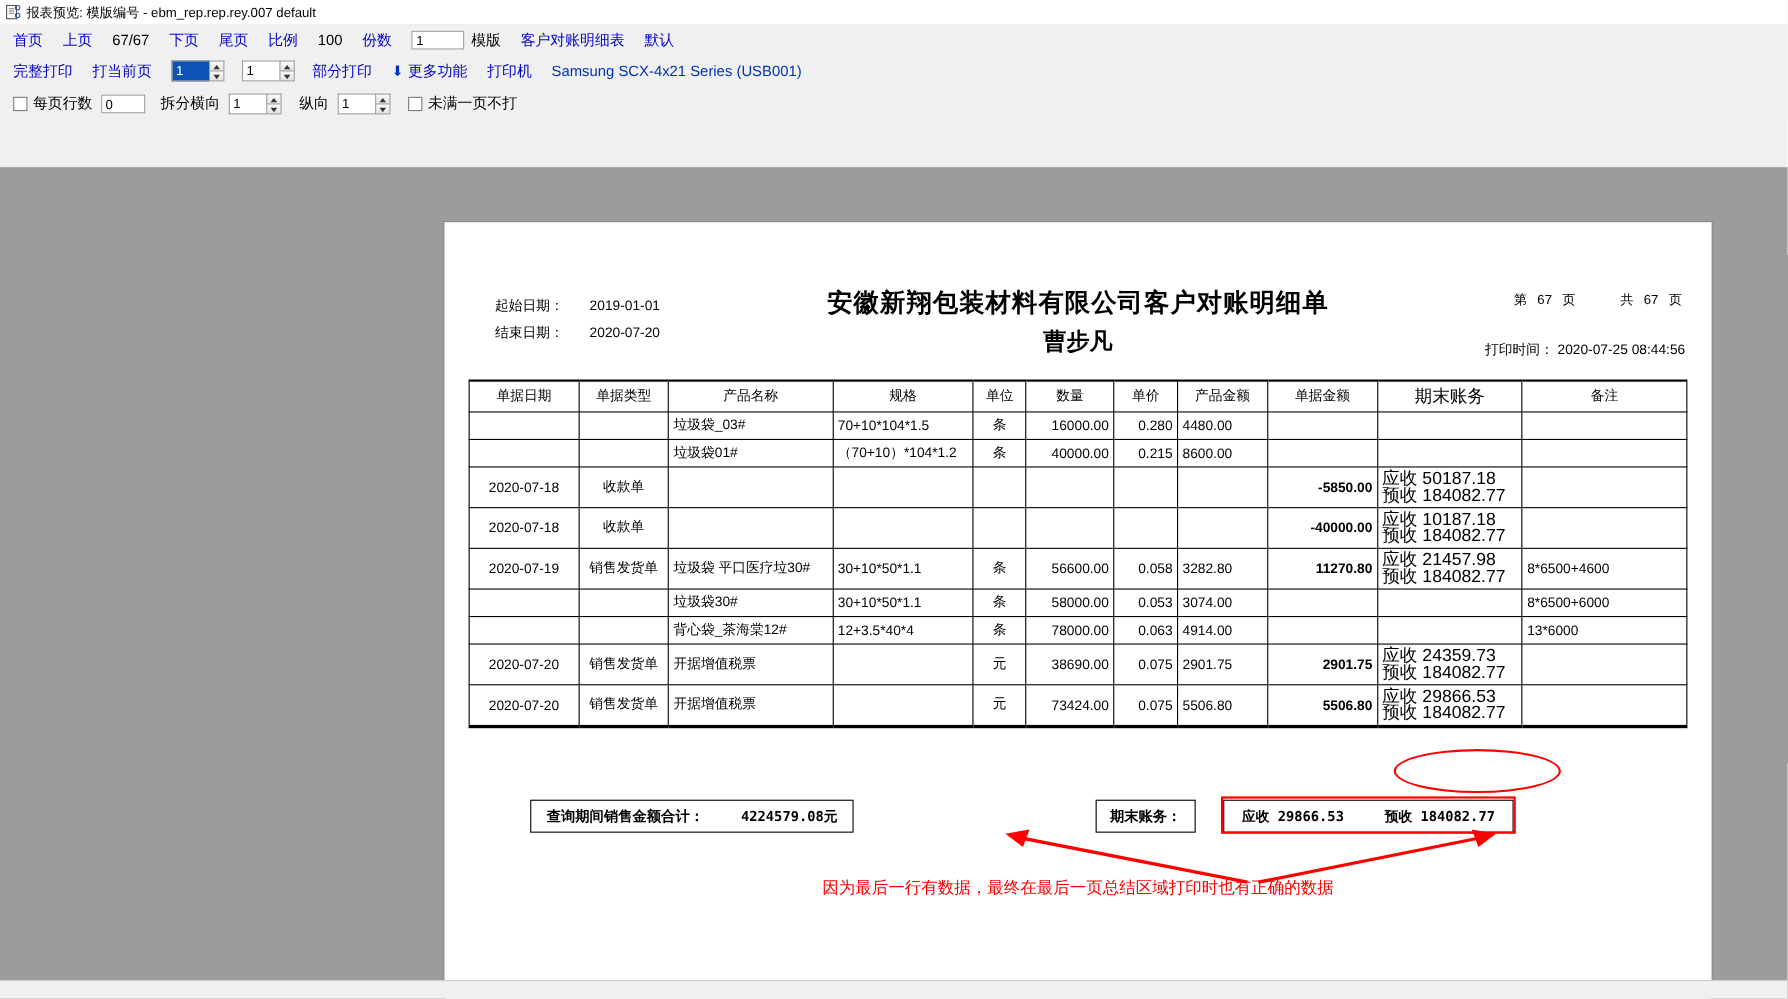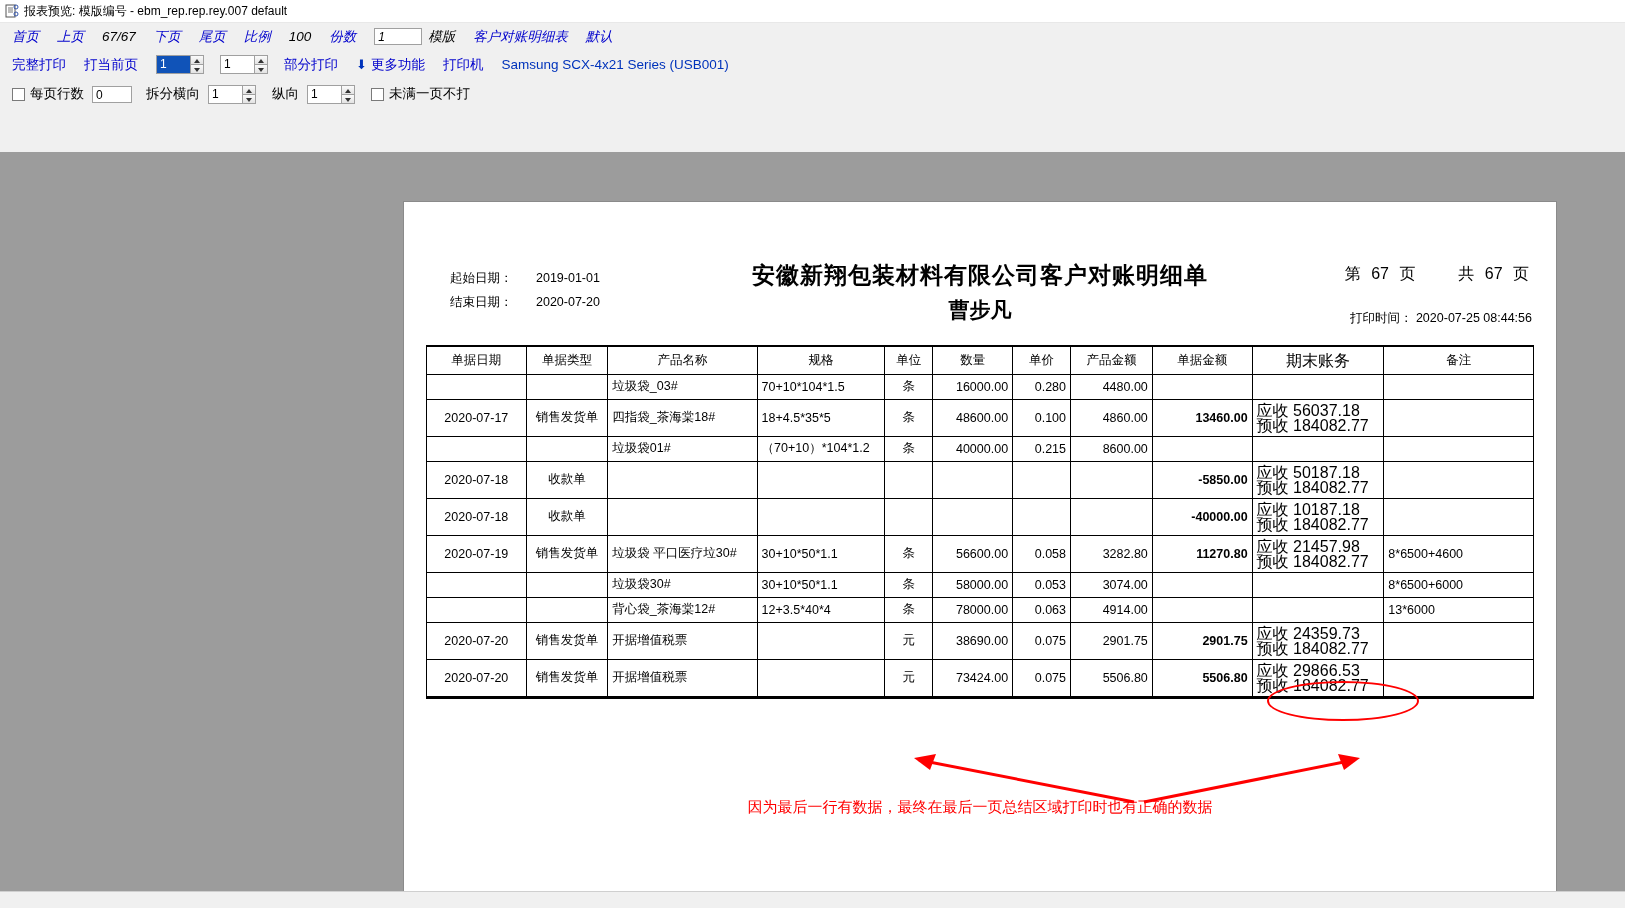--- a/index.html
+++ b/index.html
@@ -42,21 +42,21 @@
 
   
   .toolbar {
     background: #f0f0f0;
     display: flex;
     align-items: center;
     height: 28px;
     padding-left: 12px;
     font-size: 13.5px;
   }
-  .toolbar.row1 { height: 27px; font-style: italic; }
+  .toolbar.row1 { height: 27px; }
   .toolbar.row2 { height: 29px; }
   .toolbar.row3 { height: 30px; }
   .lnk {
     color: #0000cc;
     margin-right: 18px;
     white-space: nowrap;
     cursor: pointer;
   }
   .plain {
     color: #000;
@@ -217,21 +217,21 @@
     top: 64px;
     font-size: 12.5px;
     line-height: 24px;
   }
   .meta-left .ml-row { display: flex; }
   .meta-left .ml-label { width: 86px; }
   .meta-right-pages {
     position: absolute;
     right: 24px;
     top: 62px;
-    font-size: 16px;
+    font-size: 12px;
     white-space: nowrap;
   }
   .meta-right-pages span { margin: 0 3px; }
   .print-time {
     position: absolute;
     right: 24px;
     top: 108px;
     font-size: 12.5px;
     white-space: nowrap;
   }
@@ -257,21 +257,21 @@
   }
   table.rep thead tr th { border-top: 2px solid #000000; border-bottom: 1px solid #000;}
   table.rep tbody tr:last-child td { border-bottom: 3px solid #000; }
   .c-date  { width: 100px; text-align: center; }
   .c-type  { width: 82px;  text-align: center; }
   .c-prod  { width: 150px; text-align: left; padding-left: 6px; }
   .c-spec  { width: 128px; text-align: left; padding-left: 6px; }
   .c-unit  { width: 48px;  text-align: center; }
   .c-qty   { width: 80px;  text-align: right; padding-right: 8px; }
   .c-price { width: 58px;  text-align: right; padding-right: 6px; }
-  .c-amt   { width: 82px;  text-align: right; padding-right: 10px; }
+  .c-amt   { width: 82px;  padding-right: 10px; }
   .c-damt  { width: 100px; text-align: right; padding-right: 8px; font-weight: bold; }
   .c-bal   { width: 132px; text-align: left; padding-left: 8px; line-height: 15px; font-size: 16px;}
   .c-note  { width: 150px; text-align: left; padding-left: 6px; margin-top: 20px; }
 
   .summary-row {
     position: absolute;
     left: 22px;
     top: 525px;
     width: 1108px;
     height: 30px;
@@ -508,36 +508,20 @@
               <td class="c-price">0.280</td>
               <td class="c-amt">4480.00</td>
               <td class="c-damt"></td>
               <td class="c-bal">
                 <div></div>
                 <div></div>
               </td>
               <td class="c-note"></td>
             </tr>
             <tr>
-              <td class="c-date">2020-07-17</td>
-              <td class="c-type">销售发货单</td>
-              <td class="c-prod">四指袋_茶海棠18#</td>
-              <td class="c-spec">18+4.5*35*5</td>
-              <td class="c-unit">条</td>
-              <td class="c-qty">48600.00</td>
-              <td class="c-price">0.100</td>
-              <td class="c-amt">4860.00</td>
-              <td class="c-damt">13460.00</td>
-              <td class="c-bal">
-                <div>应收 56037.18</div>
-                <div>预收 184082.77</div>
-              </td>
-              <td class="c-note"></td>
-            </tr>
-            <tr>
               <td class="c-date"></td>
               <td class="c-type"></td>
               <td class="c-prod">垃圾袋01#</td>
               <td class="c-spec">（70+10）*104*1.2</td>
               <td class="c-unit">条</td>
               <td class="c-qty">40000.00</td>
               <td class="c-price">0.215</td>
               <td class="c-amt">8600.00</td>
               <td class="c-damt"></td>
               <td class="c-bal">
@@ -656,20 +640,33 @@
                 <div>应收 29866.53</div>
                 <div>预收 184082.77</div>
               </td>
               <td class="c-note"></td>
             </tr>
           </tbody>
         </table>
 
         <div class="ellipse"></div>
 
+        <div class="summary-row">
+          <div class="sum-left">
+            <span>查询期间销售金额合计：</span>
+            <span class="val">4224579.08元</span>
+          </div>
+          <div class="sum-right-label">期末账务：</div>
+          <div class="sum-right-val">
+            <span>应收 29866.53</span>
+            <span style="display:inline-block;width:22px;"></span>
+            <span>预收 184082.77</span>
+          </div>
+          <div class="hl-red-box hl-box-summary"></div>
+        </div>
 
         <svg class="arrowsvg" viewBox="0 0 520 60">
           <line x1="250" y1="52" x2="35" y2="10" stroke="#ff0000" stroke-width="3"></line>
           <polygon points="30,8 52,4 46,20" fill="#ff0000"></polygon>
           <line x1="260" y1="52" x2="470" y2="10" stroke="#ff0000" stroke-width="3"></line>
           <polygon points="476,8 454,4 460,20" fill="#ff0000"></polygon>
         </svg>
 
         <div class="annot">因为最后一行有数据，最终在最后一页总结区域打印时也有正确的数据</div>
       </div>

